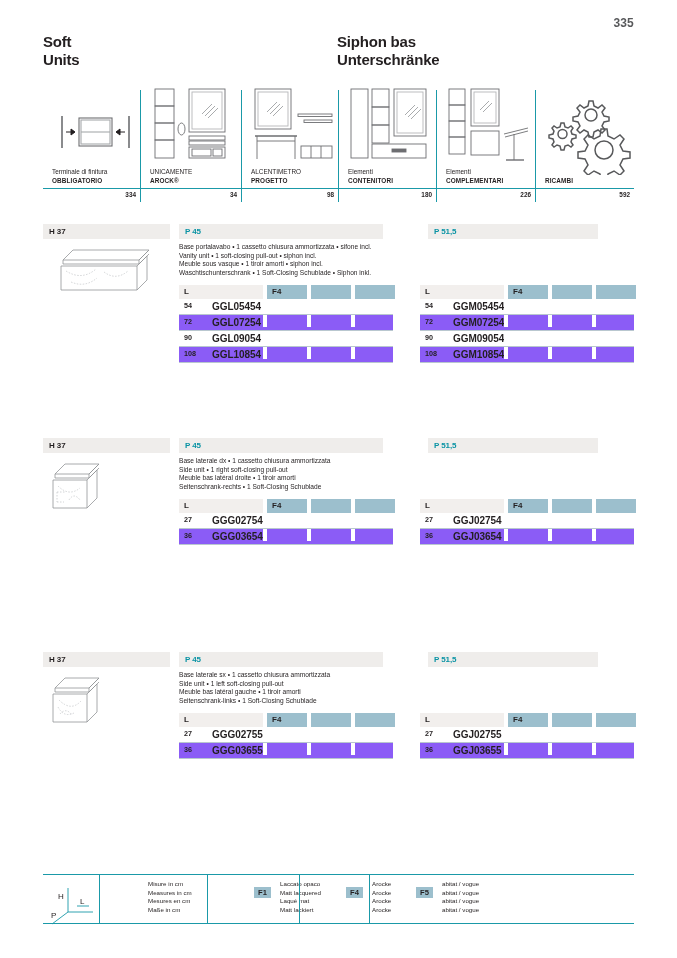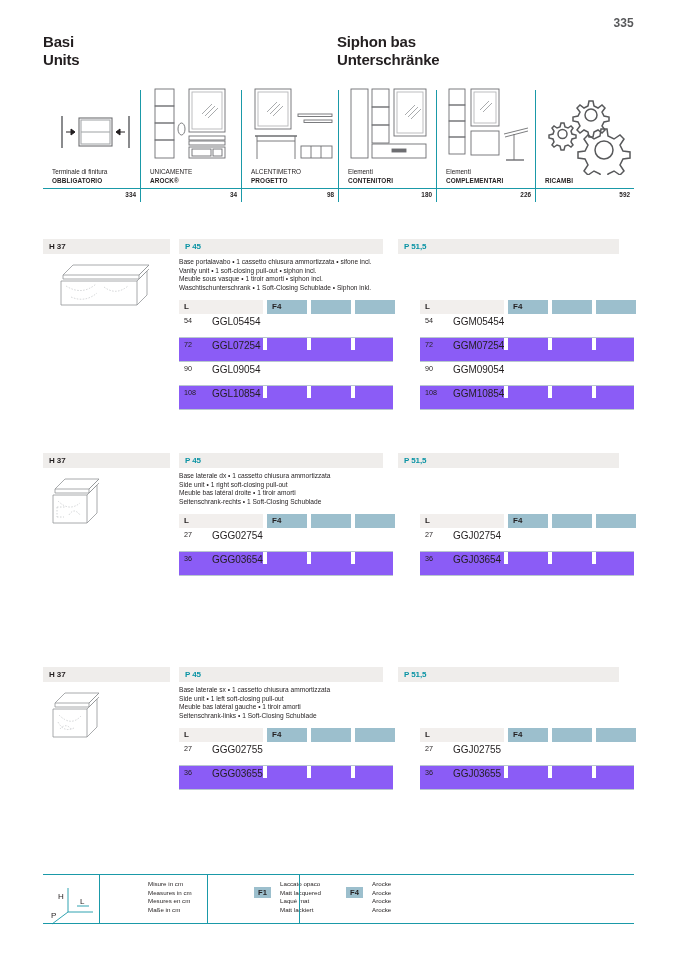--- a/index.html
+++ b/index.html
@@ -80,39 +80,39 @@
     text-align: right;
     font-size: 6.4px;
     font-weight: 700;
     color: #231f20;
     padding-right: 4px;
     padding-top: 2px;
   }
   .nav-foot .fc + .fc { border-left: 1.6px solid #1a99a8; }
 
   
-  .section { position: absolute; left: 43px; width: 591px; margin-top: 15px; }
+  .section { position: absolute; left: 43px; width: 591px; }
   .bar {
     position: absolute;
     height: 15px;
     background: #efedeb;
     top: 0;
   }
   .bar span {
     position: absolute;
     left: 6px; top: 3px;
     font-size: 8px;
     font-weight: 700;
     letter-spacing: -.1px;
   }
   .bar.h  { left: 0;   width: 127px; }
   .bar.h span { color: #231f20; }
   .bar.p45 { left: 136px; width: 204px; }
   .bar.p45 span { color: #0a93a4; }
-  .bar.p515 { left: 355px; width: 221px; }
+  .bar.p515 { left: 385px; width: 170px; }
   .bar.p515 span { color: #0a93a4; }
 
   .thumb { position: absolute; left: 6px; top: 18px; }
 
   .desc {
     position: absolute;
     left: 136px; top: 19px;
     width: 240px;
     font-size: 6.6px;
     line-height: 8.6px;
@@ -139,21 +139,21 @@
     background: #9cbfcd;
   }
   .hrow .c-f b {
     position: absolute; left: 5px; top: 2px;
     font-size: 8px; font-weight: 700; color: #231f20;
   }
   .hrow .f1 { left: 88px;  width: 40px; }
   .hrow .f2 { left: 132px; width: 40px; }
   .hrow .f3 { left: 176px; width: 40px; }
 
-  .drow { position: relative; height: 24px; }
+  .drow { position: relative; height: 16px; font-weight: bold; }
   .drow.alt { background: #8b5cf6; }
   .drow::after {
     content: "";
     position: absolute; left: 0; right: 0; bottom: 0;
     height: 0.7px; background: #b9c7cf;
   }
   .drow .sz {
     position: absolute; left: 5px; top: 2px;
     font-size: 7.2px; color: #231f20;
   }
@@ -204,21 +204,21 @@
 </style>
 </head>
 <body>
 
 <div class="page">
 
   <div class="page-number">335</div>
 
   <div class="titles">
     <div class="title-col left">
-      <div class="title-line">Basi</div>
+      <div class="title-line">Soft</div>
       <div class="title-line">Units</div>
     </div>
     <div class="title-col right">
       <div class="title-line">Siphon bas</div>
       <div class="title-line">Unterschränke</div>
     </div>
   </div>
 
   <div class="nav">
     <div class="nav-cells">
@@ -725,17 +725,28 @@
           <div class="lg-tag">F4</div>
           <div class="lg-texts">
             <div>Arocke</div>
             <div>Arocke</div>
             <div>Arocke</div>
             <div>Arocke</div>
           </div>
         </div>
       </div>
 
+      <div class="lg-cell" style="width:70px">
+        <div class="lg-row">
+          <div class="lg-tag">F5</div>
+          <div class="lg-texts">
+            <div>abitat / vogue</div>
+            <div>abitat / vogue</div>
+            <div>abitat / vogue</div>
+            <div>abitat / vogue</div>
+          </div>
+        </div>
+      </div>
 
     </div>
   </div>
 
 </div>
 
 </body></html>

